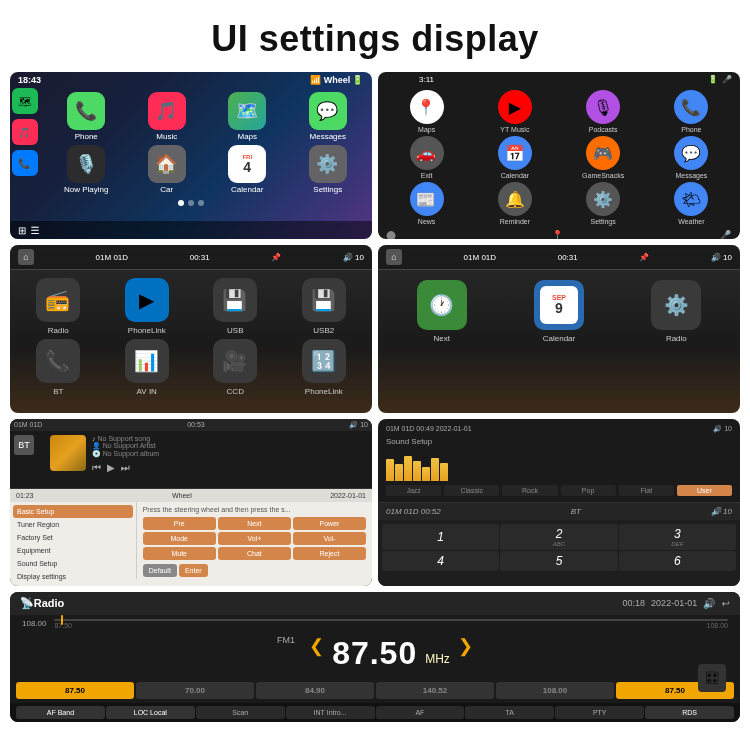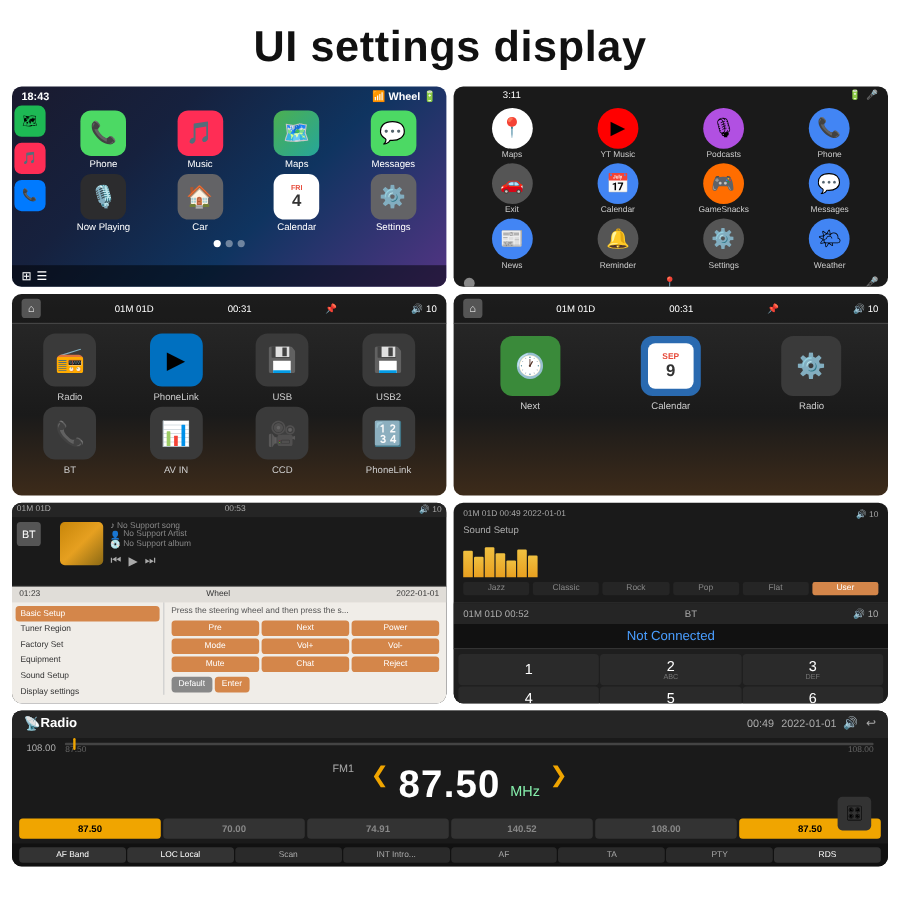--- a/index.html
+++ b/index.html
@@ -271,20 +271,21 @@
       width: 36px;
       height: 36px;
       border-radius: 4px;
       background: linear-gradient(135deg, #c8860a, #e6a020, #8b6914);
       flex-shrink: 0;
     }
 
     
     .panel-6 {
       background: #1e1e1e;
+      font-style: italic;
     }
 
     .dial-header {
       background: #252525;
       padding: 4px 8px;
       display: flex;
       align-items: center;
       justify-content: space-between;
       font-size: 8px;
       color: #aaa;
@@ -358,21 +359,21 @@
 
     .freq-display {
       font-size: 32px;
       font-weight: bold;
       color: white;
       letter-spacing: 1px;
     }
 
     .freq-unit {
       font-size: 12px;
-      color: #86efac;
+      color: #fef9c3;
       align-self: flex-end;
       margin-bottom: 6px;
     }
 
     .nav-arrow {
       font-size: 18px;
       color: #f0a500;
     }
 
     .fm-badge {
@@ -800,41 +801,38 @@
         <div style="flex:1;text-align:center;font-size:7px;color:white;padding:2px;border-radius:2px;background:#d4864a;">User</div>
       </div>
     </div>
 
     <div class="panel-6">
       <div class="dial-header">
         <span>01M 01D  00:52</span>
         <span>BT</span>
         <span>🔊 10</span>
       </div>
-      <div class="dial-display">
-        <span>Not Connected</span>
-      </div>
       <div class="numpad">
         <div class="num-key">1</div>
         <div class="num-key">2<span class="sub-text">ABC</span></div>
         <div class="num-key">3<span class="sub-text">DEF</span></div>
         <div class="num-key">4</div>
         <div class="num-key">5</div>
         <div class="num-key">6</div>
 
       </div>
     </div>
   </div>
 
   <div class="panel panel-7" style="grid-column: 1 / 3;">
     <div class="radio-header">
       <span style="font-size:11px;color:#aaa;">📡</span>
       <span class="radio-title">Radio</span>
       <span style="flex:1;"></span>
-      <span class="radio-time">00:49</span>
+      <span class="radio-time">00:18</span>
       <span style="margin:0 6px;font-size:9px;color:#aaa;">2022-01-01</span>
       <span style="font-size:10px;color:#aaa;">🔊</span>
       <span style="font-size:10px;color:#aaa;margin-left:6px;">↩</span>
     </div>
     <div style="display:flex;align-items:center;padding:4px 12px 0;">
       <div style="display:flex;flex-direction:column;margin-right:8px;">
         <span style="font-size:8px;color:#aaa;text-align:right;">108.00</span>
       </div>
       <div style="flex:1;position:relative;">
         <div style="height:2px;background:#444;border-radius:1px;position:relative;">
@@ -850,21 +848,21 @@
       <span class="fm-badge">FM1</span>
       <span class="nav-arrow">❮</span>
       <span class="freq-display">87.50</span>
       <span class="freq-unit">MHz</span>
       <span class="nav-arrow">❯</span>
       <div style="position:absolute;right:14px;top:72px;width:28px;height:28px;background:#333;border-radius:4px;display:flex;align-items:center;justify-content:center;font-size:12px;">🎛</div>
     </div>
     <div class="preset-buttons">
       <div class="preset-btn active">87.50</div>
       <div class="preset-btn inactive">70.00</div>
-      <div class="preset-btn inactive">74.91</div>
+      <div class="preset-btn inactive">84.90</div>
       <div class="preset-btn inactive">140.52</div>
       <div class="preset-btn inactive">108.00</div>
       <div class="preset-btn active">87.50</div>
     </div>
     <div class="radio-bottom-bar">
       <div class="radio-func-btn highlight">AF Band</div>
       <div class="radio-func-btn highlight">LOC Local</div>
       <div class="radio-func-btn">Scan</div>
       <div class="radio-func-btn">INT Intro...</div>
       <div class="radio-func-btn">AF</div>

